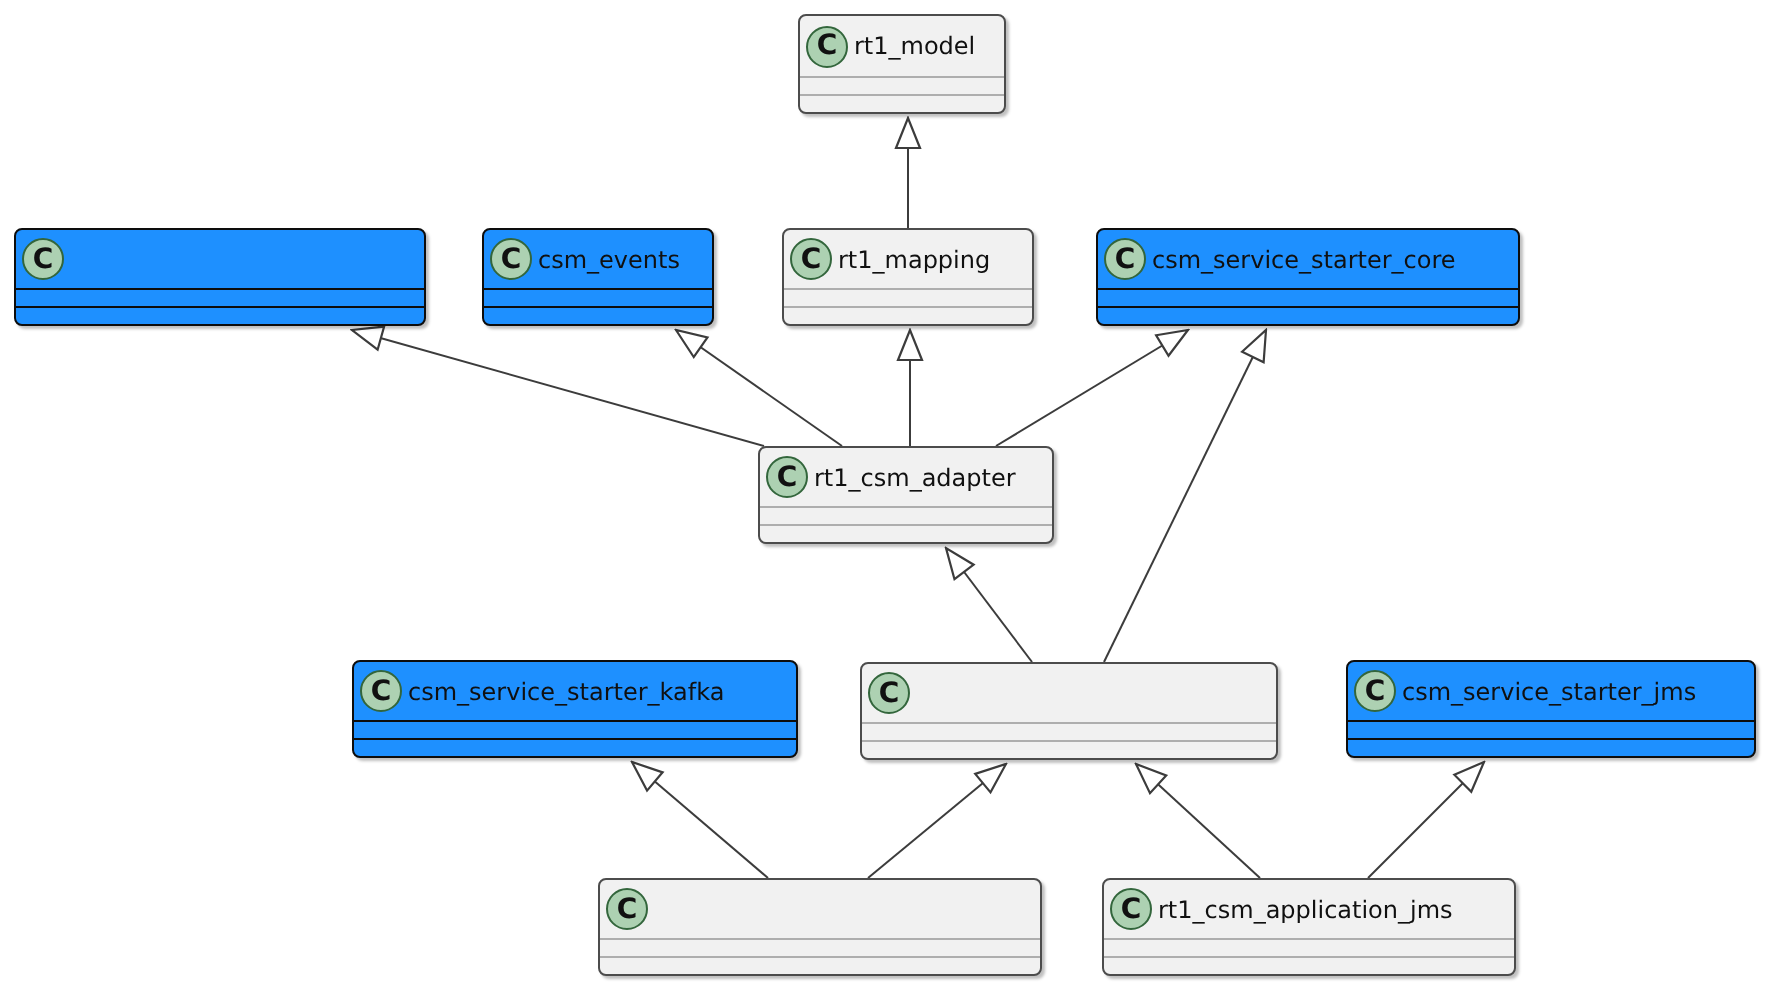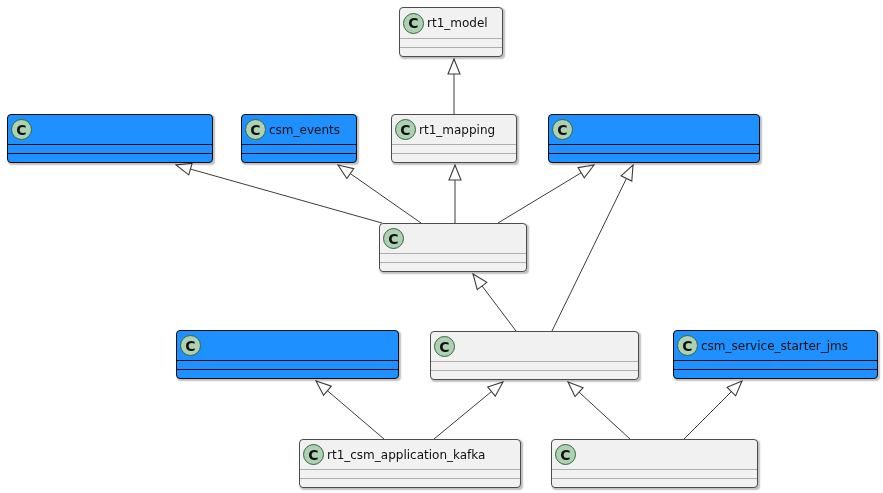--- a/index.html
+++ b/index.html
@@ -122,34 +122,37 @@
         <div class="uml-title">
           <span class="uml-circ">C</span>
           <span class="uml-label">rt1_mapping</span>
         </div>
         <div class="comp"></div>
         <div class="comp"></div>
       </div>
       <div class="uml-class starter" style="left: 548px; top: 114px; width: 212px; height: 49px;">
         <div class="uml-title">
           <span class="uml-circ">C</span>
+          <span class="uml-label">csm_service_starter_core</span>
         </div>
         <div class="comp"></div>
         <div class="comp"></div>
       </div>
       <div class="uml-class default" style="left: 379px; top: 223px; width: 148px; height: 49px;">
         <div class="uml-title">
           <span class="uml-circ">C</span>
+          <span class="uml-label">rt1_csm_adapter</span>
         </div>
         <div class="comp"></div>
         <div class="comp"></div>
       </div>
       <div class="uml-class starter" style="left: 176px; top: 330px; width: 223px; height: 49px;">
         <div class="uml-title">
           <span class="uml-circ">C</span>
+          <span class="uml-label">csm_service_starter_kafka</span>
         </div>
         <div class="comp"></div>
         <div class="comp"></div>
       </div>
       <div class="uml-class default" style="left: 430px; top: 331px; width: 209px; height: 49px;">
         <div class="uml-title">
           <span class="uml-circ">C</span>
         </div>
         <div class="comp"></div>
         <div class="comp"></div>
@@ -158,26 +161,26 @@
         <div class="uml-title">
           <span class="uml-circ">C</span>
           <span class="uml-label">csm_service_starter_jms</span>
         </div>
         <div class="comp"></div>
         <div class="comp"></div>
       </div>
       <div class="uml-class default" style="left: 299px; top: 439px; width: 222px; height: 49px;">
         <div class="uml-title">
           <span class="uml-circ">C</span>
-          <span class="uml-label">rt1_csm_application_kafka</span>
         </div>
         <div class="comp"></div>
         <div class="comp"></div>
       </div>
       <div class="uml-class default" style="left: 551px; top: 439px; width: 207px; height: 49px;">
         <div class="uml-title">
           <span class="uml-circ">C</span>
+          <span class="uml-label">rt1_csm_application_jms</span>
         </div>
         <div class="comp"></div>
         <div class="comp"></div>
       </div>
     </div>
 </div>
 
 </body></html>

